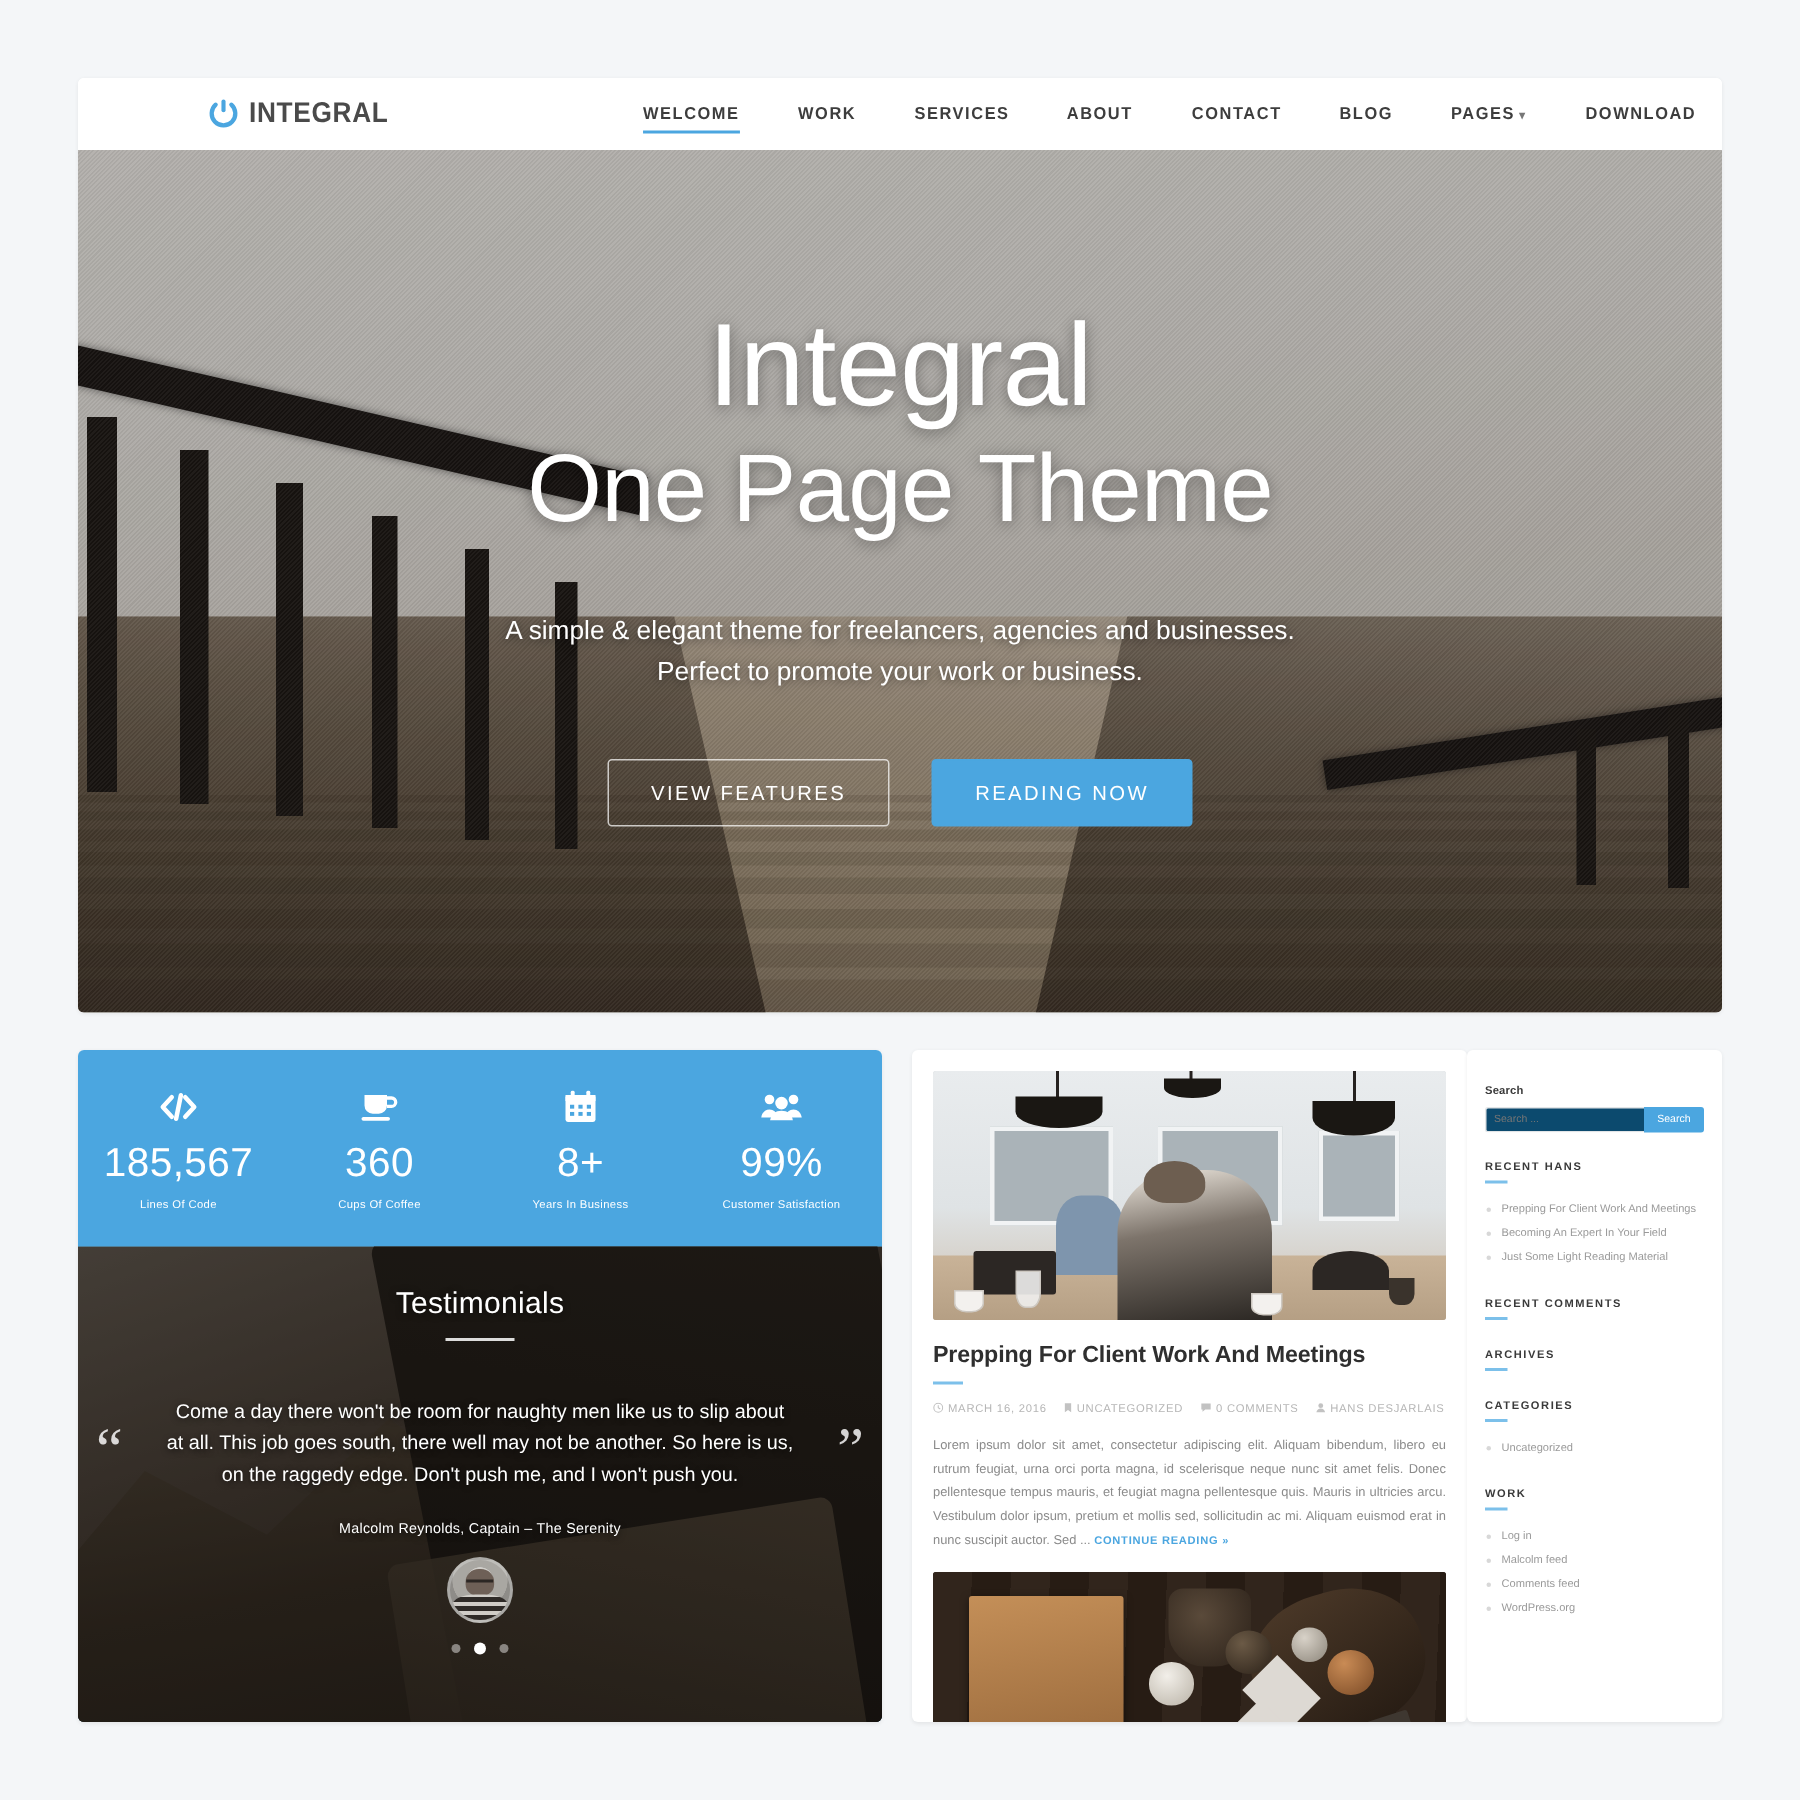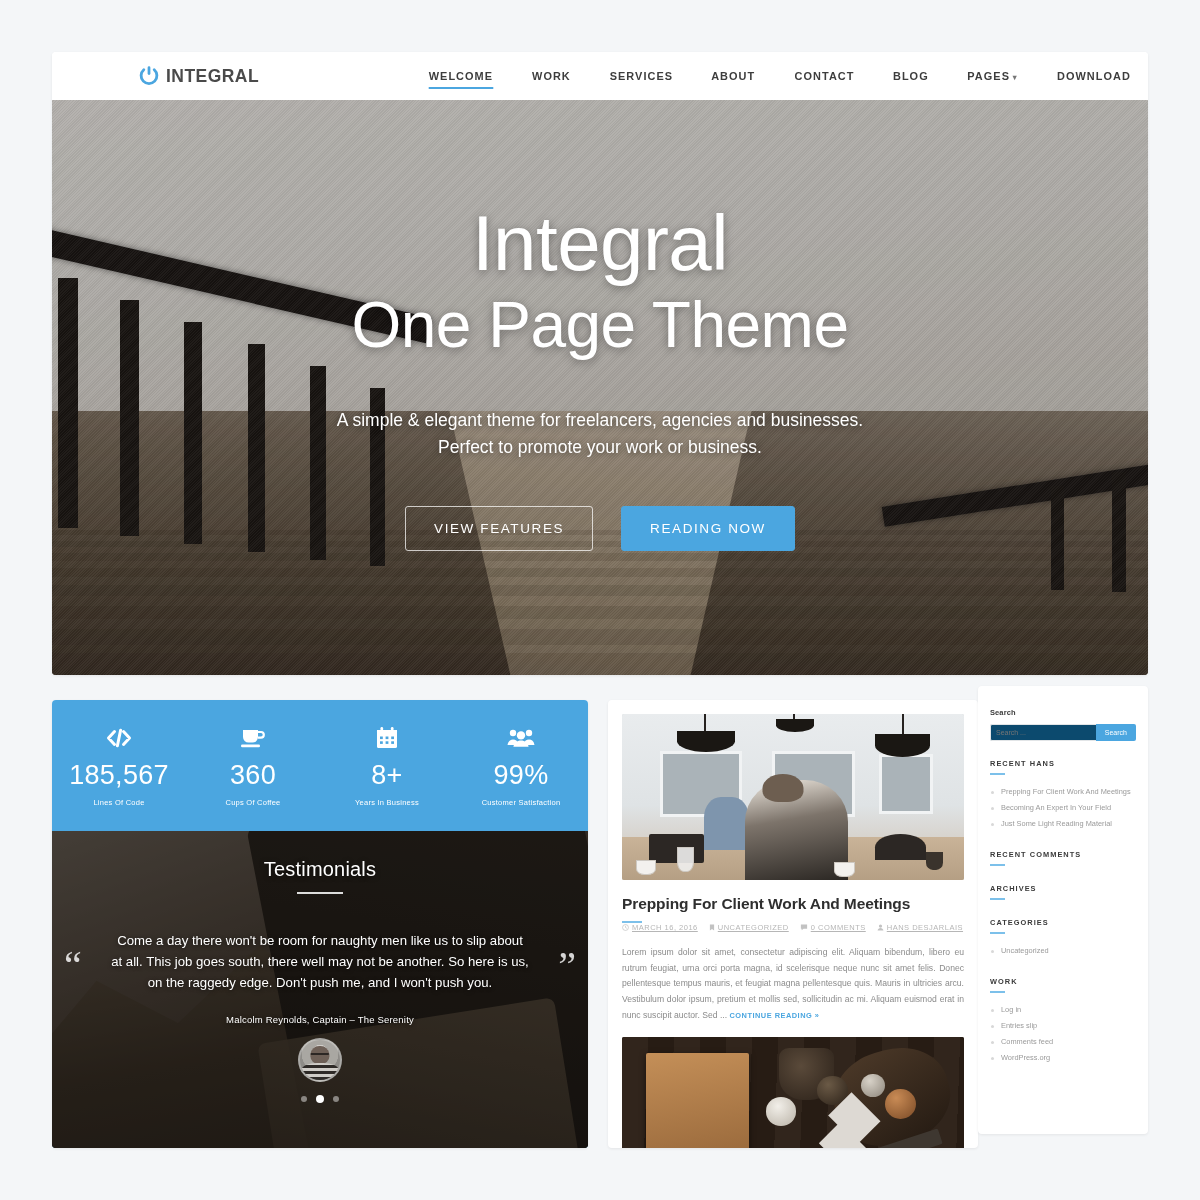--- a/index.html
+++ b/index.html
@@ -216,24 +216,23 @@
   .cafe-p2 { position: absolute; left: 24%; bottom: 18%; width: 13%; height: 32%; background: #7e95ad; border-radius: 38% 38% 0 0; }
   .cafe-chair { position: absolute; background: #2c2724; }
   .cup { position: absolute; background: #f3f1ee; border-radius: 0 0 40% 40%; border: 1px solid #cdc8c1; }
 
   .post-title {
     margin-top: 15px; font-size: 15.5px; font-weight: 700; color: #2f2f2f;
     letter-spacing: -.1px;
   }
   .post-rule { width: 20px; height: 2px; background: #7cc0ea; margin-top: 8px; }
   .post-meta {
-    display: flex; align-items: flex-end; gap: 11px;
+    margin-top: 11px; display: flex; align-items: flex-end; gap: 11px;
     font-size: 7.5px; letter-spacing: .5px; color: #b6b6b6;
     font-family: "Liberation Sans Narrow","Liberation Sans", sans-serif;
-    text-decoration: underline;
   }
   .meta-item { display: flex; align-items: center; gap: 3px; white-space: nowrap; }
   .post-excerpt {
     margin-top: 13px; font-size: 8.6px; line-height: 1.82; color: #8b8b8b;
     text-align: justify;
   }
   .more-link { color: #4ba6e0; font-size: 7.4px; letter-spacing: .5px; font-weight: 700; cursor: pointer; }
   .post-img2 {
     margin-top: 14px; width: 342px; height: 130px; border-radius: 2px;
     overflow: hidden; position: relative; background: #2a2018;
@@ -241,21 +240,21 @@
   .wood { position: absolute; inset: 0; background: repeating-linear-gradient(92deg, #31251c 0 26px, #271c14 26px 52px); }
   .board { position: absolute; left: 7%; top: 12%; width: 30%; height: 78%; background: linear-gradient(170deg, #c48f58, #9a6a3c); border-radius: 2px; box-shadow: 0 2px 6px rgba(0,0,0,.5); }
   .mortar { position: absolute; left: 46%; top: 8%; width: 16%; height: 40%; background: radial-gradient(circle at 40% 35%, #5a4a3a, #2a2018); border-radius: 18% 18% 44% 44%; }
   .tray { position: absolute; right: 4%; top: 10%; width: 34%; height: 72%; background: linear-gradient(160deg, #4d3a29, #241a12); border-radius: 46%; transform: rotate(-16deg); }
   .ball { position: absolute; border-radius: 50%; }
   .sqdish { position: absolute; background: #ddd9d3; transform: rotate(45deg); }
   .knife { position: absolute; right: 6%; bottom: 4%; width: 34%; height: 12%; background: #3e3730; transform: rotate(-18deg); border-radius: 2px; }
 
   
   .sidebar {
-    position: absolute; left: 978px; top: 686px;
+    position: absolute; left: 978px; top: 700px;
     width: 170px; height: 448px;
     background: #fff; border-radius: 4px;
     box-shadow: 0 1px 3px rgba(0,0,0,.07);
     padding: 22px 12px 28px 12px; overflow: hidden;
   }
   .sb-label { font-size: 7.5px; font-weight: 700; color: #3a3a3a; letter-spacing: .1px; }
   .search-row { display: flex; margin-top: 7px; height: 17px; }
   .search-inp {
     flex: 1; border: 1px solid #e2e5e7; border-right: none; font-size: 7px;
     padding: 0 5px; color: #b5b5b5; background: #0c4a6e; outline: none;
@@ -540,19 +539,19 @@
     <div class="sb-head">CATEGORIES</div>
     <div class="sb-rule"></div>
     <ul class="sb-list">
       <li class="sb-li">Uncategorized</li>
     </ul>
 
     <div class="sb-head">WORK</div>
     <div class="sb-rule"></div>
     <ul class="sb-list">
       <li class="sb-li">Log in</li>
-      <li class="sb-li">Entries slip</li>
+      <li class="sb-li">Malcolm feed</li>
       <li class="sb-li">Comments feed</li>
       <li class="sb-li">WordPress.org</li>
     </ul>
   </div>
 
 </div>
 
 </body></html>

